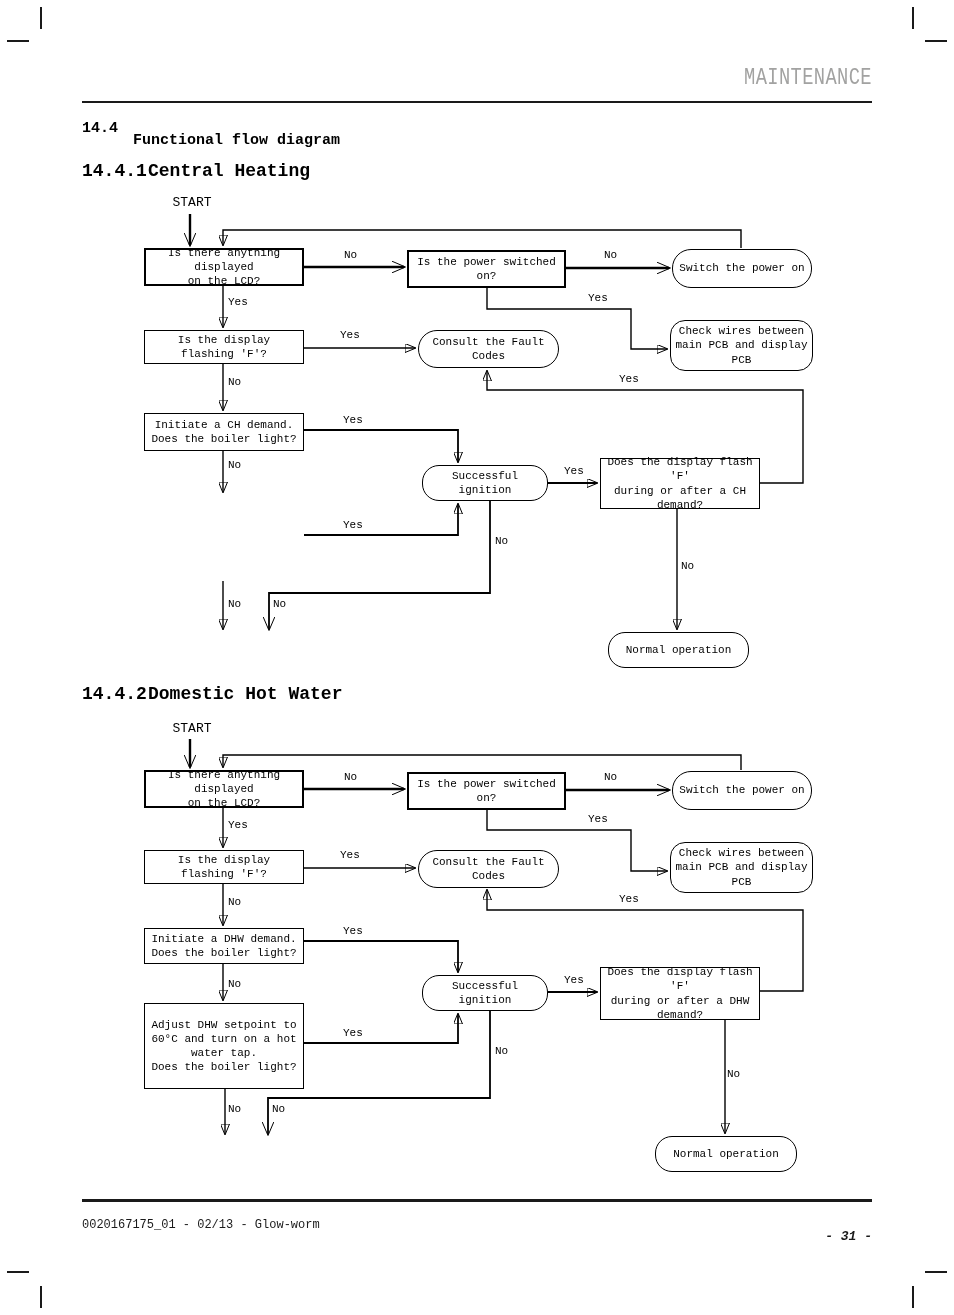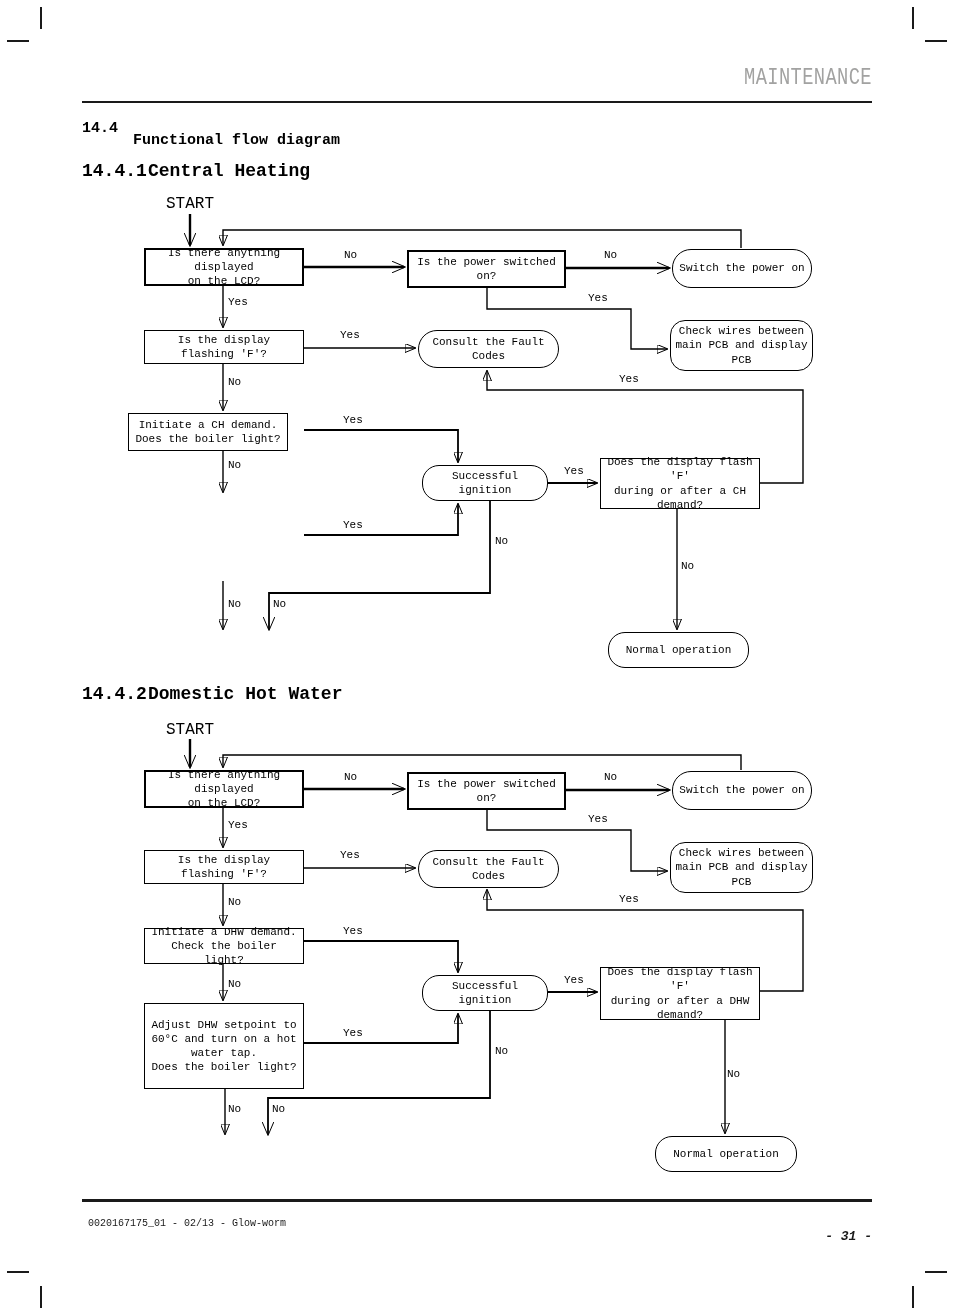--- a/index.html
+++ b/index.html
@@ -11,39 +11,39 @@
   .hdr{
     position:absolute;right:82px;top:64px;font-size:24px;letter-spacing:0.5px;
     color:#a2a2a1;transform:scaleX(0.78);transform-origin:right center;white-space:nowrap;
   }
   .rule-top{position:absolute;left:82px;top:101px;width:790px;height:1.5px;background:#1a1a1a;}
   .rule-bottom{position:absolute;left:82px;top:1199px;width:790px;height:3px;background:#1a1a1a;}
   .sec{position:absolute;font-weight:bold;white-space:nowrap;color:#000000;}
   .sec-num{position:absolute;left:82px;}
   .sec1{font-size:15px;}
   .sec2{font-size:18px;}
-  .footer-ref{position:absolute;left:88px;top:1218px;font-size:10px;color:#1a1a1a;}
+  .footer-ref{position:absolute;left:82px;top:1218px;font-size:12px;color:#1a1a1a;}
   .footer-page{position:absolute;right:82px;top:1229px;font-size:13px;font-weight:bold;font-style:italic;color:#1a1a1a;}
   .chart{position:absolute;left:0;top:0;width:954px;height:1315px;}
   svg.connectors{position:absolute;left:0;top:0;width:954px;height:1315px;}
   svg.connectors path{stroke:#000;fill:none;}
   .lw1{stroke-width:1.4px;}
   .lw18{stroke-width:1.8px;}
   .lw2{stroke-width:2.4px;}
   .node{
     position:absolute;display:flex;align-items:center;justify-content:center;
     text-align:center;font-size:11px;line-height:1.28;background:#fff;
     white-space:pre-line;box-sizing:border-box;padding:2px 4px;
   }
   .rect{border:1.4px solid #000;}
   .rect.bold{border-width:2.3px;}
   .round{border:1.5px solid #000;border-radius:19px;text-align:center;}
   .round.r15{border-radius:15px;}
   .round.r17{border-radius:17px;}
-  .start-label{position:absolute;font-size:16px;}
+  .start-label{position:absolute;font-size:13px;text-align:center;}
   .elabel{position:absolute;font-size:11px;white-space:nowrap;}
 </style>
 </head>
 <body>
 
 <div class="page">
 
   <div class="cropmark" style="left:40px;top:7px;width:1.5px;height:22px"></div>
   <div class="cropmark" style="left:7px;top:40px;width:22px;height:1.5px"></div>
   <div class="cropmark" style="left:912px;top:7px;width:1.5px;height:22px"></div>
@@ -114,21 +114,21 @@
     <div class="start-label" style="left:166px;top:195px;width:52px">START</div>
     <div class="node rect bold" style="left:144px;top:248px;width:160px;height:38px">Is there anything displayed
 on the LCD?</div>
     <div class="node rect bold" style="left:407px;top:250px;width:159px;height:38px">Is the power switched on?</div>
     <div class="node round" style="left:672px;top:249px;width:140px;height:39px">Switch the power on</div>
     <div class="node rect" style="left:144px;top:330px;width:160px;height:34px">Is the display flashing 'F'?</div>
     <div class="node round" style="left:418px;top:330px;width:141px;height:38px">Consult the Fault Codes</div>
     <div class="node round r15" style="left:670px;top:320px;width:143px;height:51px">Check wires between
 main PCB and display
 PCB</div>
-    <div class="node rect" style="left:128px;top:413px;width:160px;height:38px">Initiate a CH demand.
+    <div class="node rect" style="left:144px;top:413px;width:160px;height:38px">Initiate a CH demand.
 Does the boiler light?</div>
     <div class="node round r17" style="left:422px;top:465px;width:126px;height:36px">Successful ignition</div>
     <div class="node rect" style="left:600px;top:458px;width:160px;height:51px">Does the display flash 'F'
 during or after a CH
 demand?</div>
     <div class="node round r17" style="left:608px;top:632px;width:141px;height:36px">Normal operation</div>
 
     <span class="elabel" style="left:344px;top:249px">No</span>
     <span class="elabel" style="left:604px;top:249px">No</span>
     <span class="elabel" style="left:588px;top:292px">Yes</span>
@@ -151,21 +151,21 @@
     <div class="node rect bold" style="left:144px;top:770px;width:160px;height:38px">Is there anything displayed
 on the LCD?</div>
     <div class="node rect bold" style="left:407px;top:772px;width:159px;height:38px">Is the power switched on?</div>
     <div class="node round" style="left:672px;top:771px;width:140px;height:39px">Switch the power on</div>
     <div class="node rect" style="left:144px;top:850px;width:160px;height:34px">Is the display flashing 'F'?</div>
     <div class="node round" style="left:418px;top:850px;width:141px;height:38px">Consult the Fault Codes</div>
     <div class="node round r15" style="left:670px;top:842px;width:143px;height:51px">Check wires between
 main PCB and display
 PCB</div>
     <div class="node rect" style="left:144px;top:928px;width:160px;height:36px">Initiate a DHW demand.
-Check the boiler light?</div>
+Does the boiler light?</div>
     <div class="node round r17" style="left:422px;top:975px;width:126px;height:36px">Successful ignition</div>
     <div class="node rect" style="left:144px;top:1003px;width:160px;height:86px">Adjust DHW setpoint to
 60°C and turn on a hot
 water tap.
 Does the boiler light?</div>
     <div class="node rect" style="left:600px;top:967px;width:160px;height:53px">Does the display flash 'F'
 during or after a DHW
 demand?</div>
     <div class="node round r17" style="left:655px;top:1136px;width:142px;height:36px">Normal operation</div>
 

